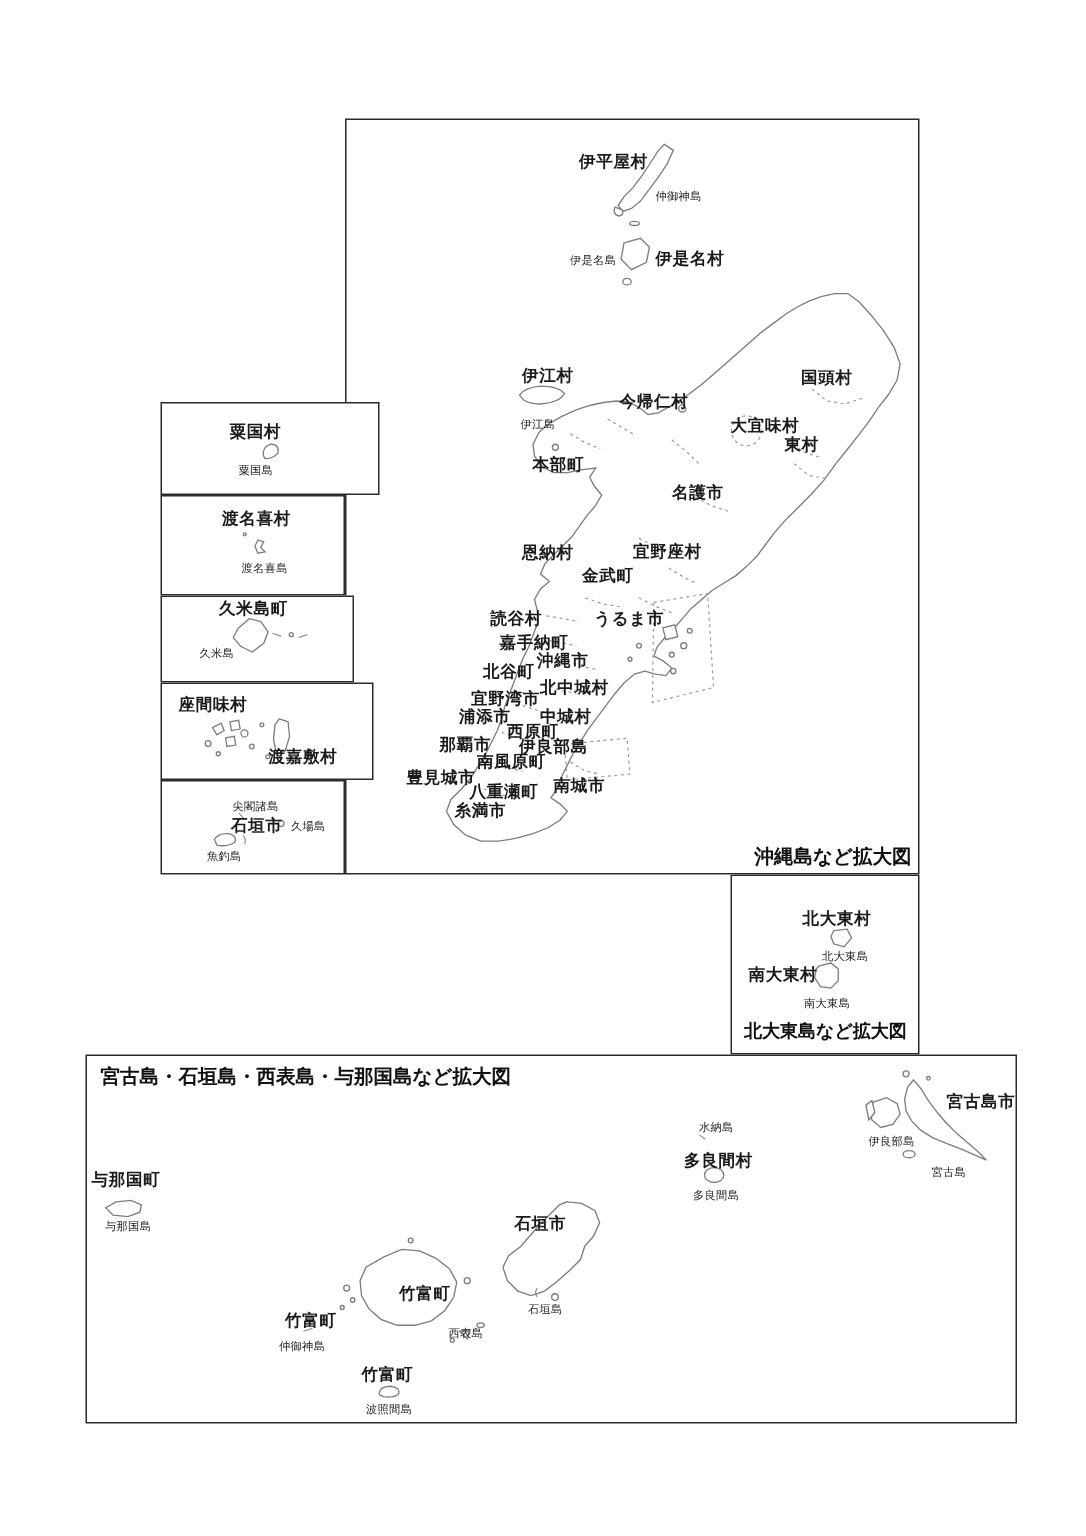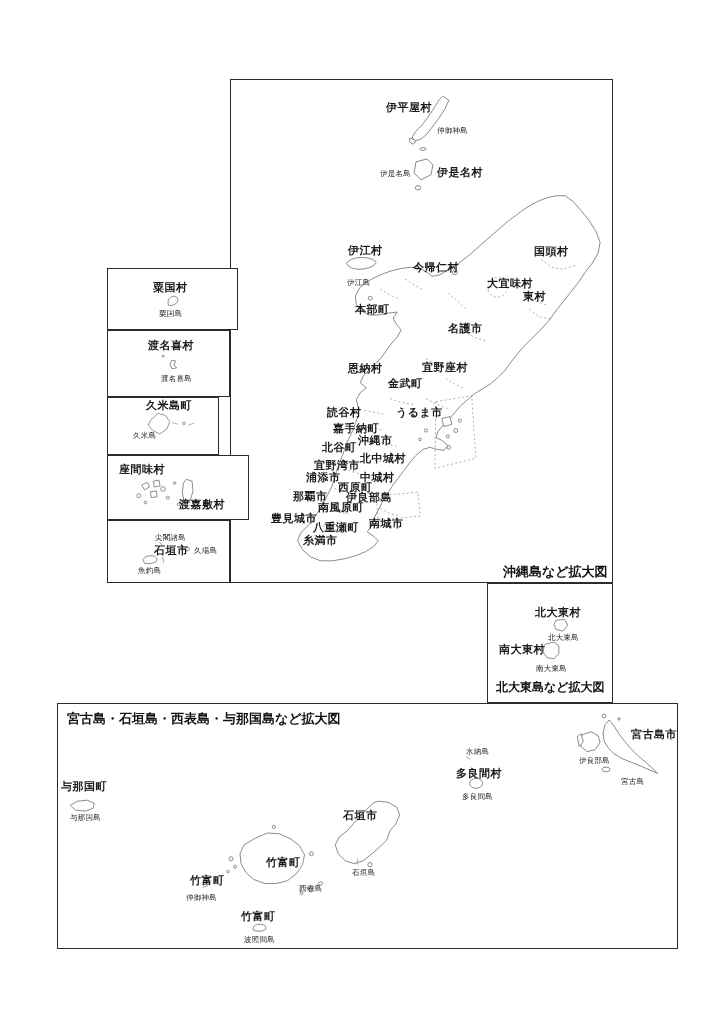--- a/index.html
+++ b/index.html
@@ -102,38 +102,38 @@
     <span class="map-label lg" style="left: 107px; top: 402px;">西原町</span>
     <span class="map-label lg" style="left: 62px; top: 411px;">那覇市</span>
     <span class="map-label lg" style="left: 115px; top: 412px;">伊良部島</span>
     <span class="map-label lg" style="left: 87px; top: 422px;">南風原町</span>
     <span class="map-label lg" style="left: 40px; top: 433px;">豊見城市</span>
     <span class="map-label lg" style="left: 138px; top: 438px;">南城市</span>
     <span class="map-label lg" style="left: 82px; top: 442px;">八重瀬町</span>
     <span class="map-label lg" style="left: 72px; top: 455px;">糸満市</span>
   </div>
 
-<div class="map-box" style="left:107px;top:268px;width:131px;height:62px;">
+<div class="map-box" style="left:107px;top:268px;width:146px;height:62px;">
   <svg viewBox="0 0 123 62">
     <path class="isl" d="M57,36 Q56,30 62,28 Q68,28 67,34 Q64,38 58,38 Z"></path>
   </svg>
 <span class="map-label lg" style="left: 45px; top: 13px;">粟国村</span>
     <span class="map-label sm" style="left: 51px; top: 41px;">粟国島</span>
   </div>
 
 <div class="map-box" style="left:107px;top:330px;width:123px;height:67px;">
   <svg viewBox="0 0 123 67">
     <circle class="isl" cx="56" cy="26" r="1"></circle>
     <path class="isl" d="M65,30 L69,31 L67,35 L70,38 L65,39 L63,34 Z"></path>
   </svg>
 <span class="map-label lg" style="left: 40px; top: 9px;">渡名喜村</span>
     <span class="map-label sm" style="left: 53px; top: 44px;">渡名喜島</span>
   </div>
 
-<div class="map-box" style="left:107px;top:397px;width:112px;height:58px;">
+<div class="map-box" style="left:107px;top:397px;width:129px;height:58px;">
   <svg viewBox="0 0 123 58">
     <path class="isl" d="M48,22 L56,15 L64,17 L69,24 L66,32 L58,38 L50,34 L45,28 Z"></path>
     <path class="isl-thin" d="M72,25 L78,27"></path>
     <circle class="isl" cx="85" cy="26" r="1.4"></circle>
     <path class="isl-thin" d="M90,28 L96,26"></path>
   </svg>
 <span class="map-label lg" style="left: 38px; top: 2px;">久米島町</span>
     <span class="map-label sm" style="left: 25px; top: 34px;">久米島</span>
   </div>
 

